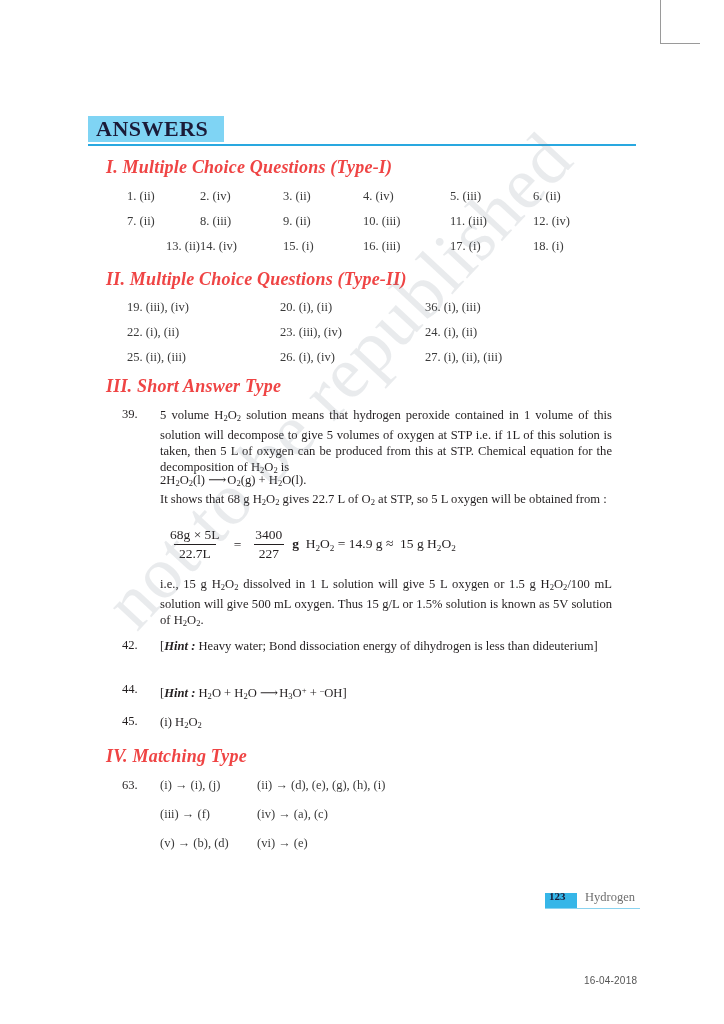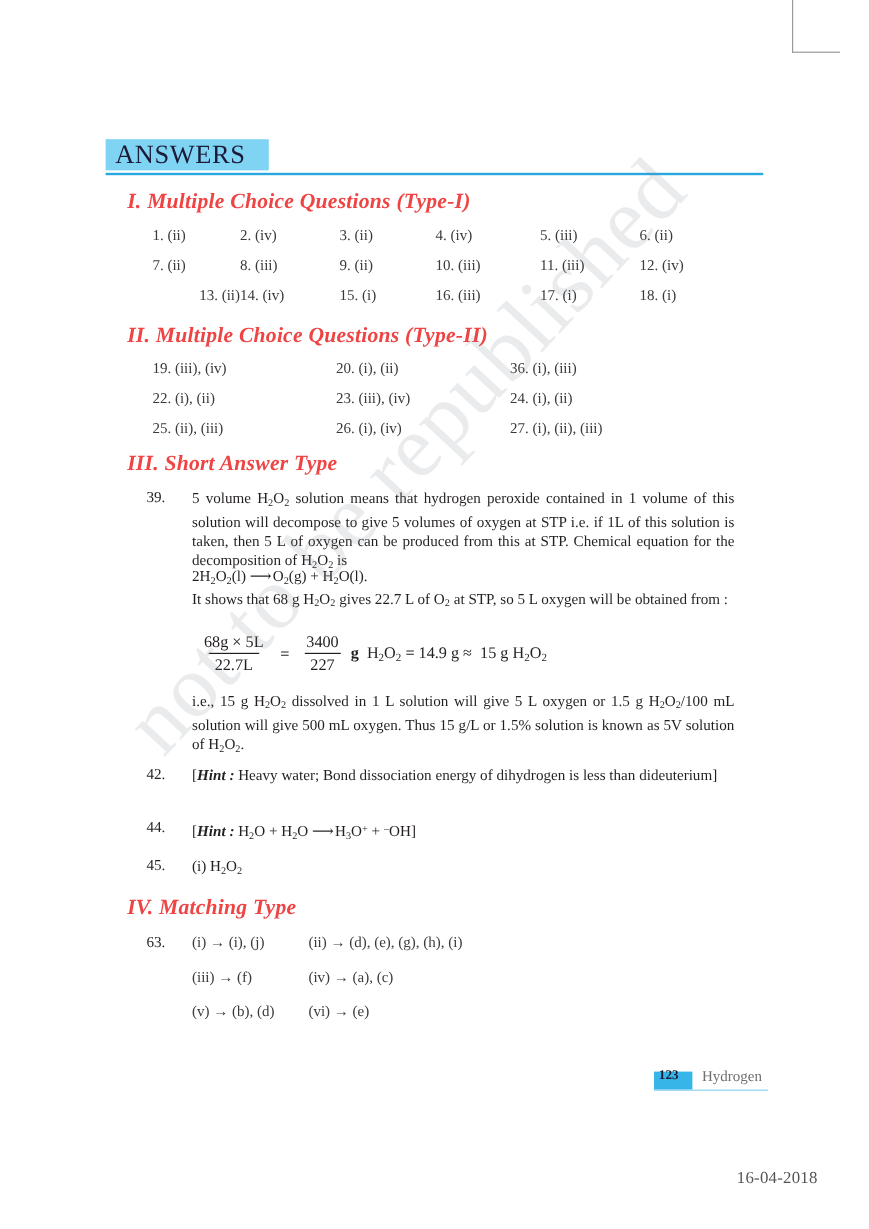--- a/index.html
+++ b/index.html
@@ -74,21 +74,21 @@
     top: 116px;
     width: 136px;
     height: 26px;
     background: #7fd4f4;
   }
   .answers-title {
     position: absolute;
     left: 96px;
     top: 116px;
     font-size: 22px;
-    font-weight: normal;
+    font-weight: bold;
     letter-spacing: 0.5px;
     color: #1b1b38;
     font-family: "Liberation Serif", "DejaVu Serif", serif;
   }
   .answers-rule {
     position: absolute;
     left: 88px;
     top: 144px;
     width: 548px;
     height: 2px;
@@ -201,25 +201,24 @@
     left: 545px;
     top: 908px;
     width: 95px;
     height: 1.4px;
     background: #8ad3f0;
   }
   .datestamp {
     position: absolute;
     left: 584px;
     top: 975px;
-    font-size: 14px;
-    font-family: Liberation Serif, serif;
+    font-size: 10px;
+    font-family: Liberation Sans, sans-serif;
     color: #555555;
     letter-spacing: 0.2px;
-    margin-left: 30px;
   }
 </style>
 </head>
 <body>
 
 <div class="crop-mark">
   <div class="v"></div>
   <div class="h"></div>
 </div>
 

